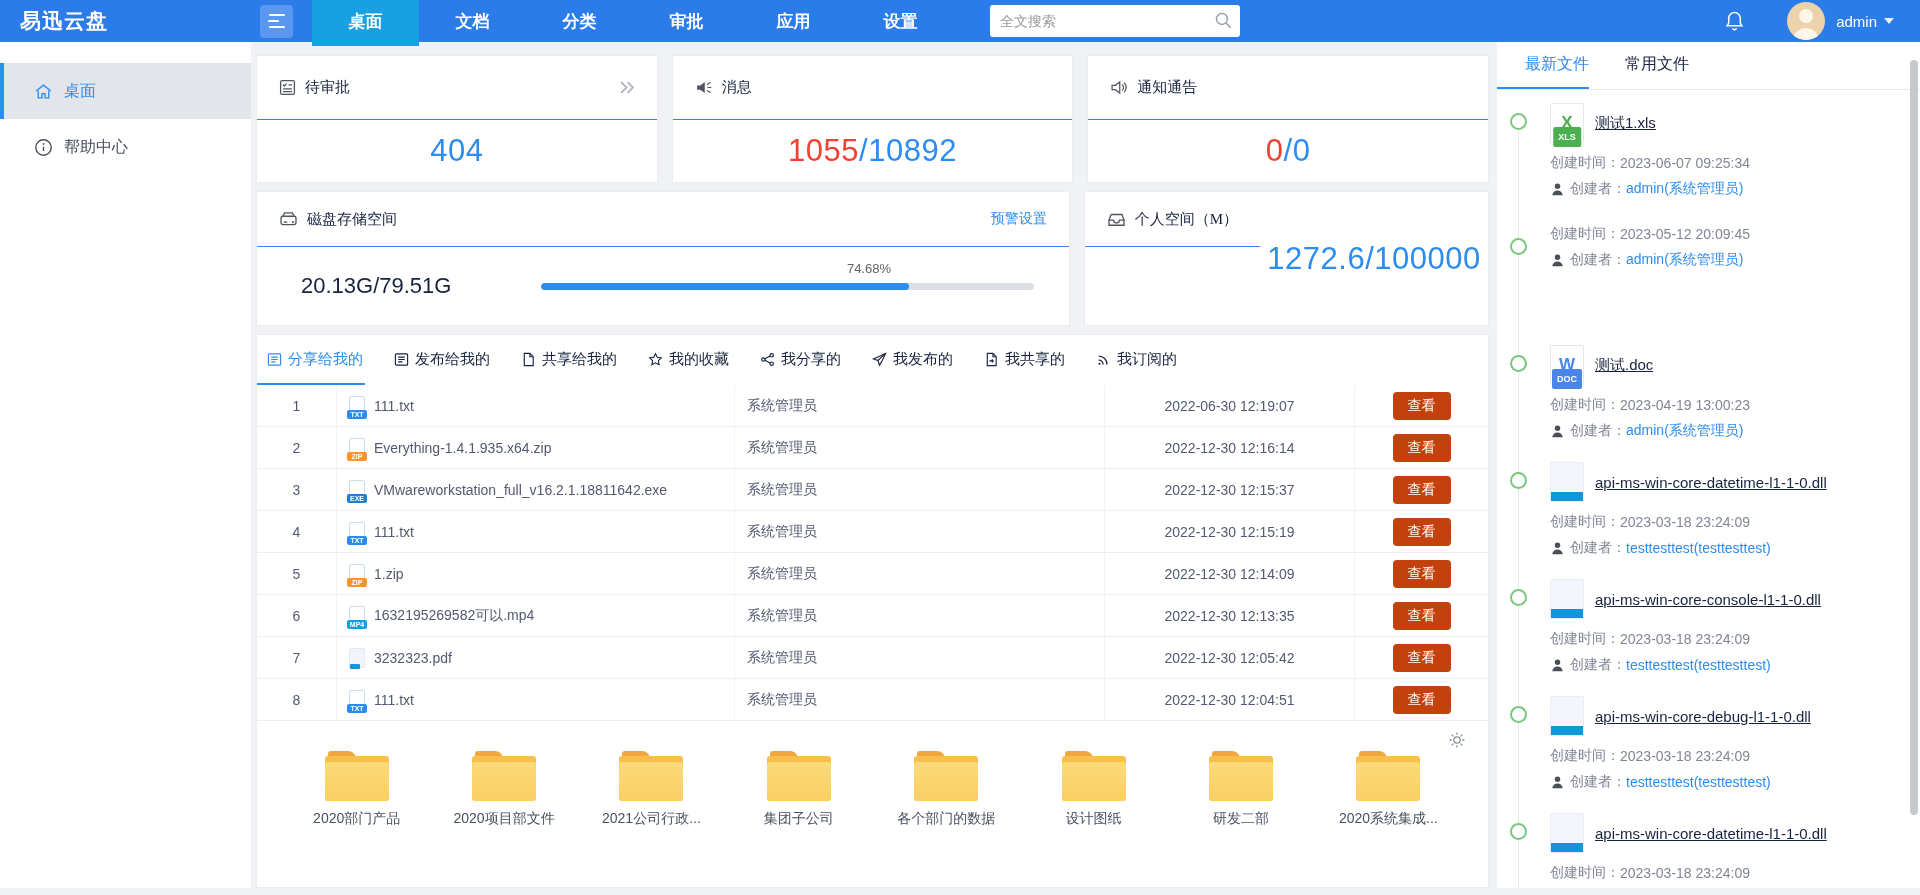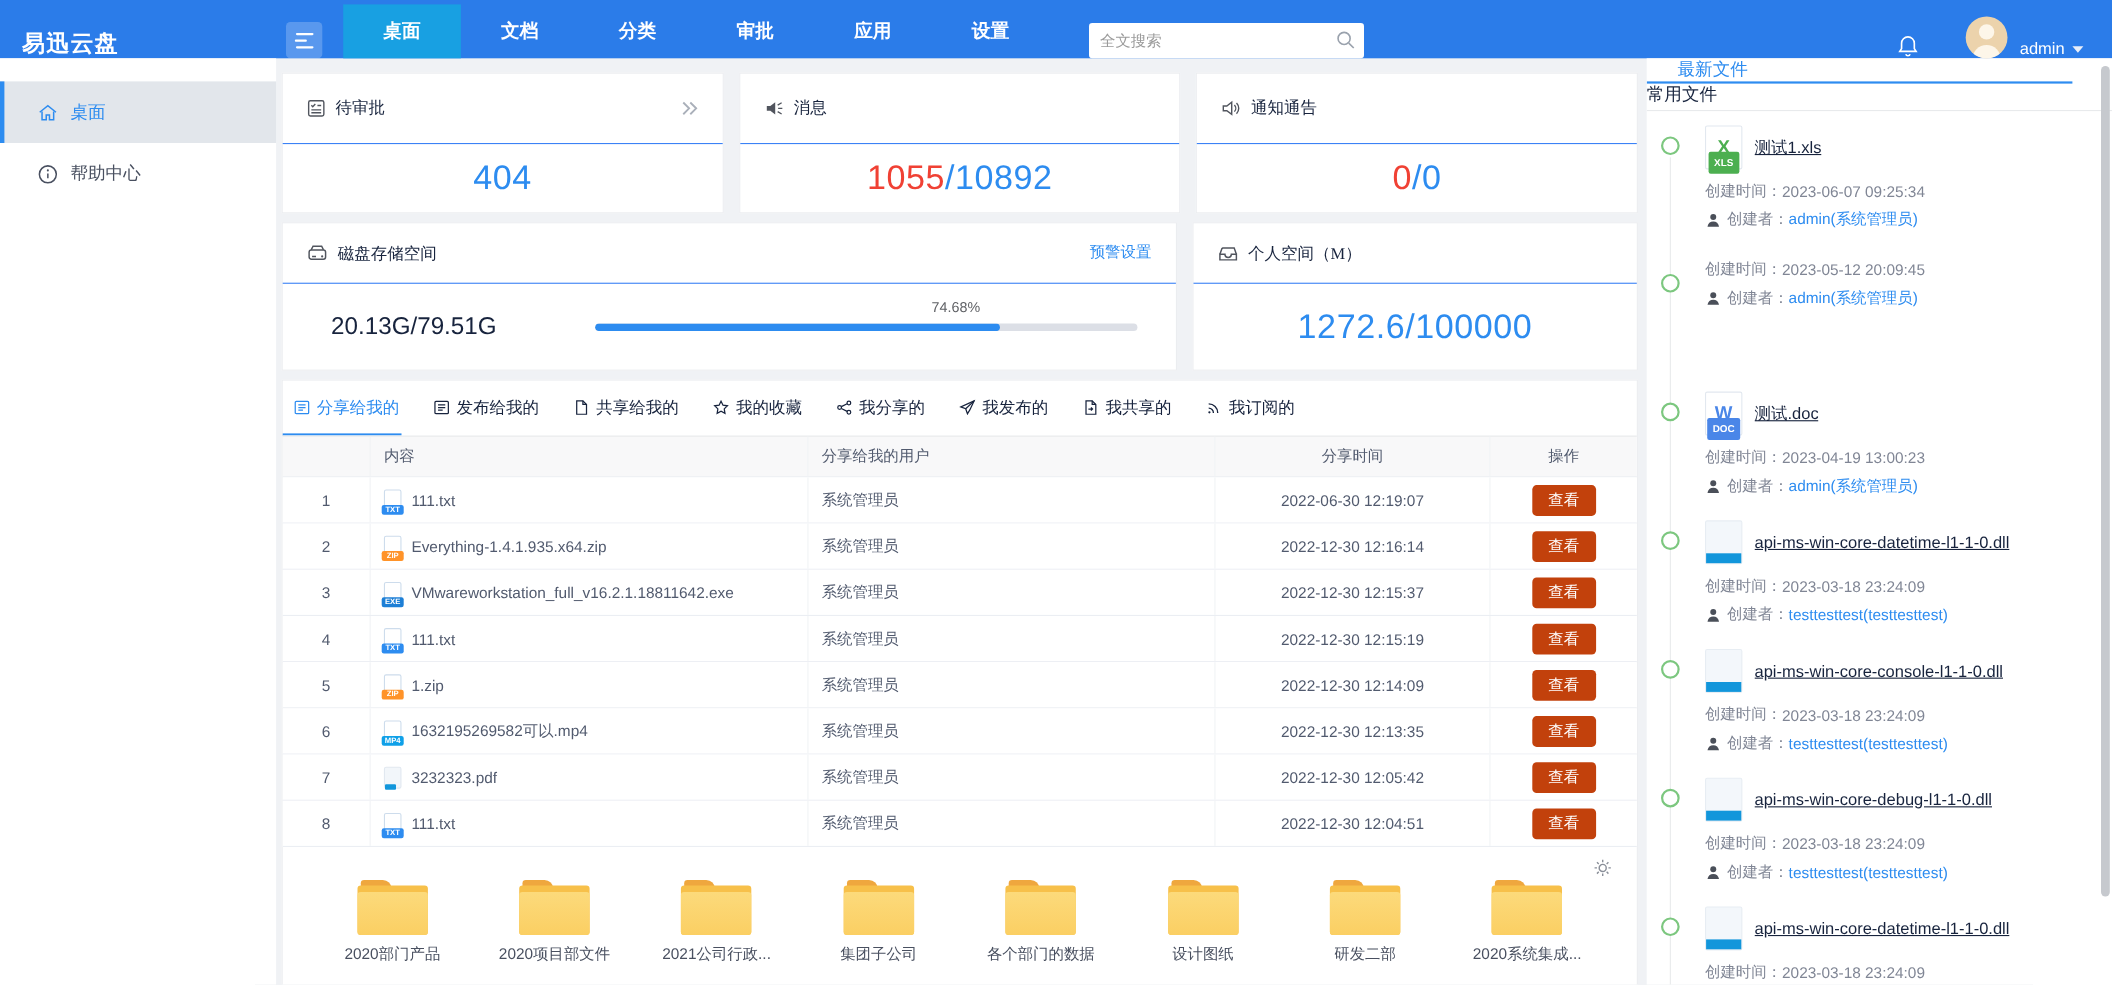--- a/index.html
+++ b/index.html
@@ -1,20 +1,20 @@
 <!DOCTYPE html>
 <html><head>
 <meta charset="utf-8">
 <style>
   * { box-sizing: border-box; margin: 0; padding: 0; }
   html,body { width:1920px; height:895px; overflow:hidden; }
   body { font-family:"Liberation Sans","DejaVu Sans",sans-serif; background:#f0f2f5; color:#17233d; }
 
   
-  .topbar { height:53px; background:#2b7ce9; display:flex; align-items:flex-end; color:#fff; }
+  .topbar { height:42px; background:#2b7ce9; display:flex; align-items:center; color:#fff; }
   .logo { width:260px; padding-left:20px; font-size:21px; font-weight:bold; letter-spacing:1px; }
   .hamburger { width:33px; height:33px; background:rgba(255,255,255,.22); border-radius:4px;
     display:flex; flex-direction:column; justify-content:center; align-items:center; gap:4px; margin-right:19px; cursor:pointer; }
   .hamburger .hb { display:block; height:2px; background:#fff; border-radius:1px; }
   .hamburger .hb:nth-child(1){width:16px} .hamburger .hb:nth-child(2){width:11px; align-self:flex-start; margin-left:8px} .hamburger .hb:nth-child(3){width:16px}
   .top-tabs { display:flex; height:49px; }
   .top-tab { width:107px; text-align:center; line-height:49px; font-size:17px; font-weight:600; cursor:pointer; }
   .top-tab.t-true { background:#18a0e2; }
   .search-box { margin-left:36px; position:relative; width:250px; height:32px; }
   .search-box input { width:100%; height:32px; border:none; border-radius:3px; padding:0 32px 0 10px; font-size:14px; color:#333; outline:none; background:#fff; }
@@ -44,21 +44,21 @@
   .card header { display:flex; align-items:center; gap:9px; padding:0 22px; border-bottom:1px solid #3b82f6; flex-shrink:0;font-family:Liberation Serif, serif; }
   .stat-card header { height:64px; }
   .card-title { font-size:15px; color:#17233d; }
   .dbl-chevron { margin-left:auto; cursor:pointer; }
   .stat-value { flex:1; display:flex; align-items:center; justify-content:center; font-size:31px; letter-spacing:.5px; }
   .blue { color:#2d8cf0; } .red { color:#f04134; }
 
   
   .storage-row { display:flex; gap:14px; height:135px; }
   .disk-card { flex:817 1 0; display:flex; flex-direction:column; }
-  .personal-card { flex:406 1 0; display:flex; flex-direction:column;text-align:right; }
+  .personal-card { flex:406 1 0; display:flex; flex-direction:row;text-align:right; }
   .disk-card header, .personal-card header { height:55px; }
   .alert-link { margin-left:auto; color:#2d8cf0; font-size:14px; cursor:pointer; text-decoration:none; }
   .disk-body { flex:1; display:flex; align-items:center; padding:0 35px 0 44px; }
   .disk-usage { font-size:22px; color:#17233d; width:240px; flex-shrink:0; font-weight:500; }
   .bar-wrap { flex:1; position:relative; }
   .bar-track { height:7px; background:#dcdfe6; border-radius:4px; overflow:hidden; }
   .bar-fill { height:100%; background:#2d8cf0; border-radius:4px; }
   .bar-label { position:absolute; top:-22px; font-size:13px; color:#606266; }
 
   
@@ -92,21 +92,21 @@
   .folders-row { display:flex; justify-content:space-around; padding:30px 26px 0; }
   .folder-item { display:flex; flex-direction:column; align-items:center; gap:9px; width:132px; cursor:pointer; }
   .folder { width:64px; height:50px; position:relative; }
   .f-tab { position:absolute; top:0; left:3px; width:28px; height:12px; background:#efa73e; border-radius:3px 8px 0 0; }
   .f-back { position:absolute; top:5px; left:0; right:0; bottom:0; background:#f7c04a; border-radius:3px; }
   .f-front { position:absolute; top:11px; left:0; right:0; bottom:0; background:linear-gradient(#fcda7b,#fbcf63); border-radius:3px; }
   .folder-label { font-size:14px; color:#495060; white-space:nowrap; overflow:hidden; max-width:130px; }
 
   
   .right-panel { width:423px; background:#fff; margin-left:4px; flex-shrink:0; display:flex; flex-direction:column; overflow:hidden; }
-  .rp-tabs { display:flex; height:48px; border-bottom:1px solid #e8eaec; flex-shrink:0;flex-direction:column; }
+  .rp-tabs { display:flex; height:48px; border-bottom:1px solid #e8eaec; flex-shrink:0; }
   .rp-tab { font-size:16px; color:#17233d; display:flex; align-items:center; margin-right:36px; border-bottom:2px solid #2d8cf000; cursor:pointer; }
   .rp-tab:first-child { padding-left:28px; }
   .rp-tab.t-true { color:#2d8cf0; border-bottom-color:#2d8cf0; }
   .rp-list { flex:1; position:relative; padding-top:10px; overflow:hidden; }
   .rp-list::before { content:""; position:absolute; left:21px; top:42px; bottom:0; width:1px; background:#e8eaec; }
   .rp-item { position:relative; padding:0 6px 14px 53px; min-height:117px; }
   .rp-radio { position:absolute; left:13px; top:13px; width:17px; height:17px; border:2px solid #7cc77f; border-radius:50%; background:#fff; cursor:pointer; z-index:1; }
   .rp-head { display:flex; align-items:center; gap:11px; min-height:46px; }
   .rp-item.long .rp-head { display:block; }
   .rp-item.long .rp-head .rp-name { display:block; margin-top:3px; }
@@ -329,27 +329,20 @@
         <div class="share-tab t-false">
           <svg width="15" height="15" viewBox="0 0 16 16" fill="none" stroke="currentColor" stroke-width="1.3">
               <path d="M3 8.6a4.6 4.6 0 014.6 4.6M3 4.4a8.8 8.8 0 018.8 8.8"></path>
               <circle cx="3.7" cy="12.6" r="1.1" fill="currentColor" stroke="none"></circle>
             </svg>
           <span>我订阅的</span>
         </div>
       </div>
 
       <div class="table">
-        <div class="t-head">
-          <div class="t-cell c-idx"></div>
-          <div class="t-cell c-name">内容</div>
-          <div class="t-cell c-user">分享给我的用户</div>
-          <div class="t-cell c-time">分享时间</div>
-          <div class="t-cell c-act">操作</div>
-        </div>
 
           <div class="t-row">
             <div class="t-cell c-idx">1</div>
             <div class="t-cell c-name">
               <span class="fic t-txt" data-badge="TXT"></span>
               <span class="fname">111.txt</span>
             </div>
             <div class="t-cell c-user">系统管理员</div>
             <div class="t-cell c-time">2022-06-30 12:19:07</div>
             <div class="t-cell c-act">

